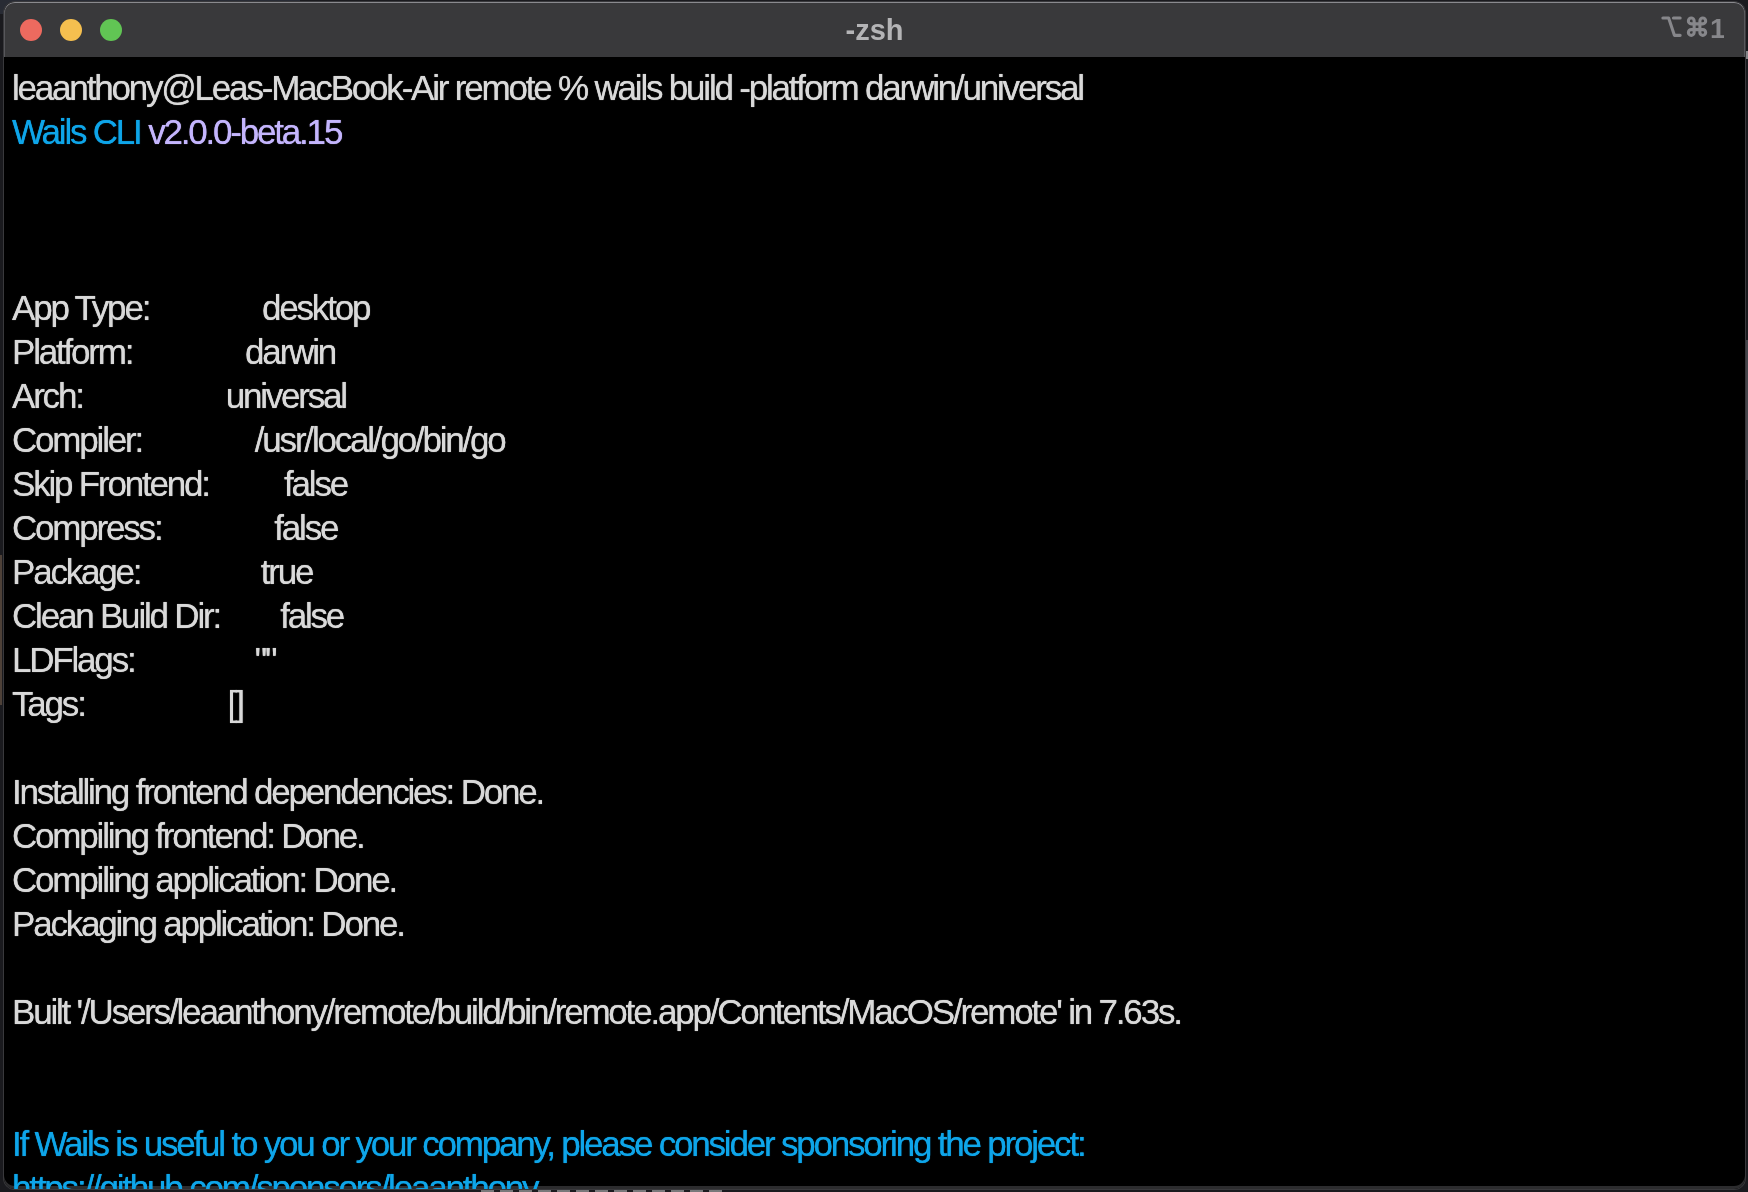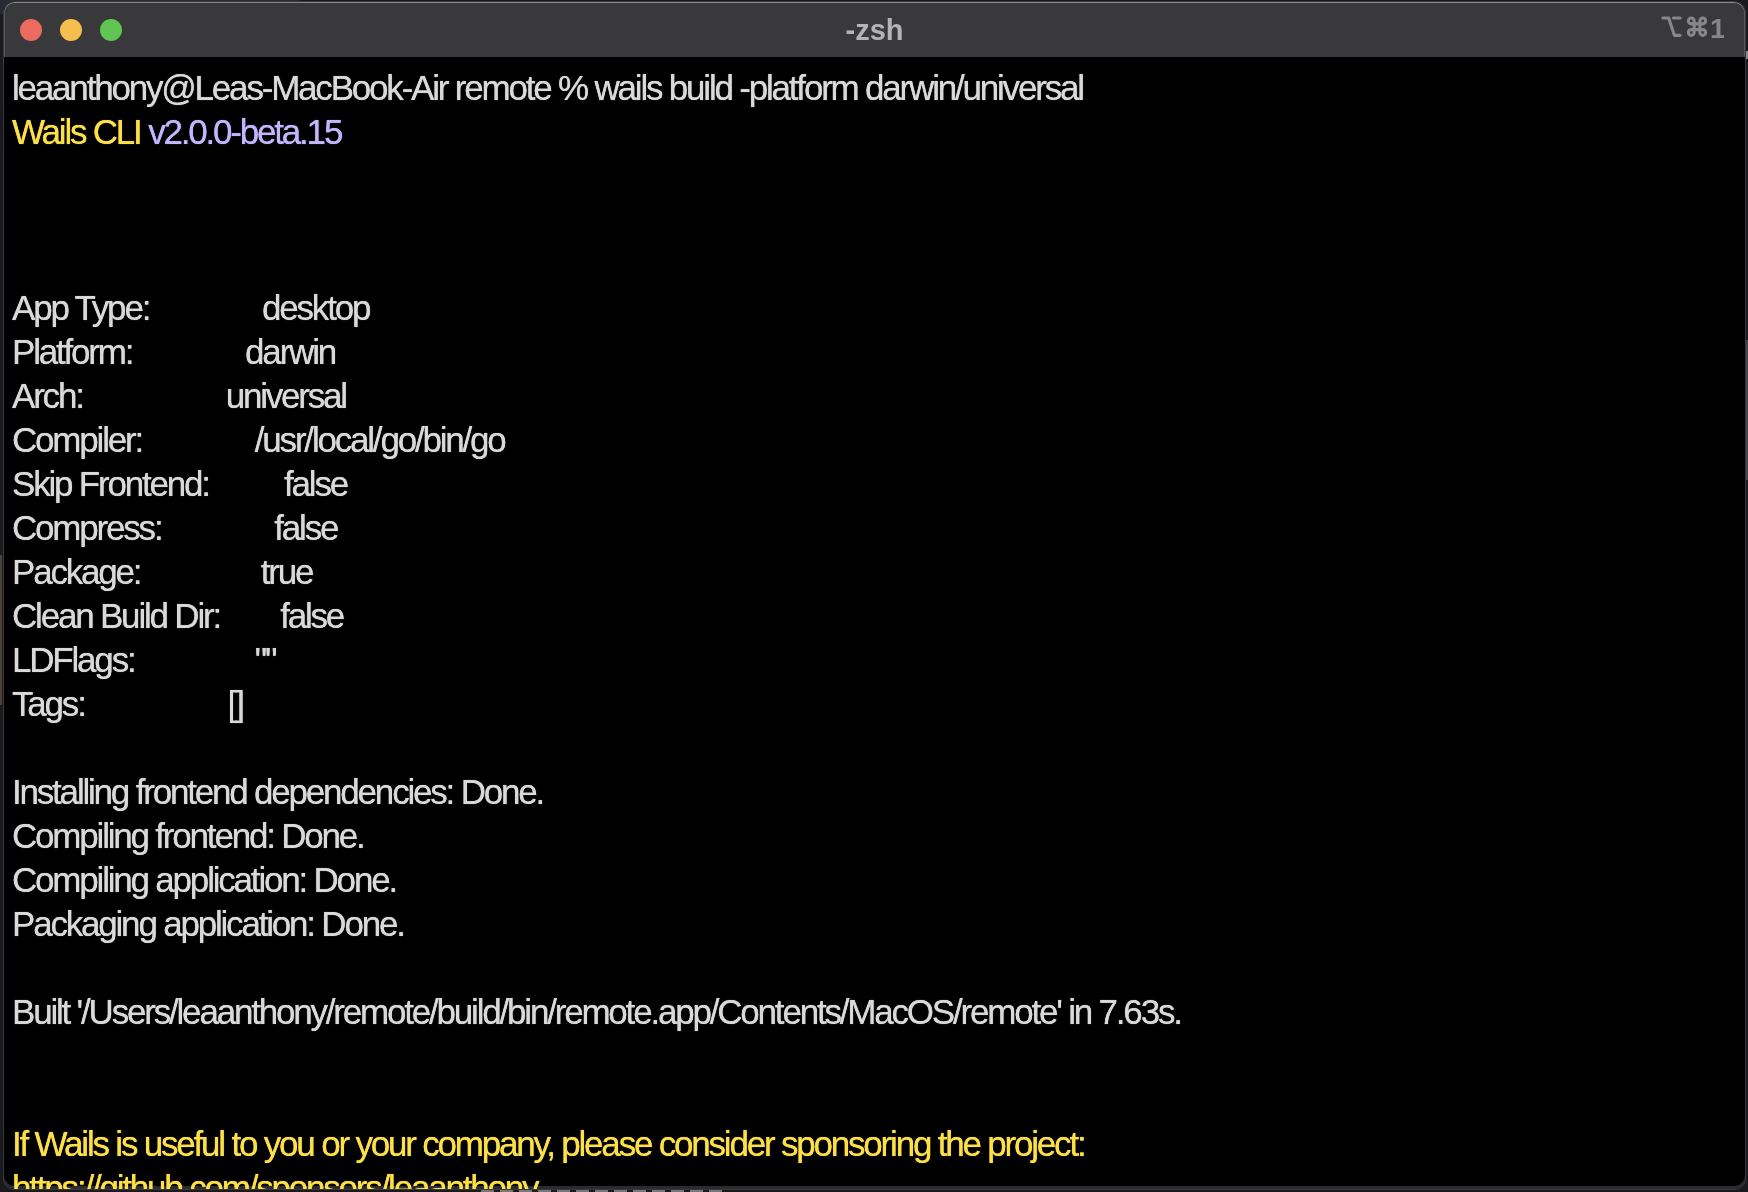--- a/index.html
+++ b/index.html
@@ -9,21 +9,21 @@
 #win{position:absolute;left:4px;top:2px;width:1741px;height:1187px;border-radius:11px;background:#000;box-shadow:0 0 0 1px #39393c,inset 0 -3px 0 #2c2c2e;overflow:hidden;}
 #tbar{position:absolute;left:0;top:0;width:100%;height:55px;background:#39393b;border-radius:11px 11px 0 0;box-shadow:inset 0 1px 0 #8a8a8e,inset 1px 0 0 #57575b,inset -1px 0 0 #57575b;}
 .lt{position:absolute;top:17px;width:22px;height:22px;border-radius:50%;}
 #lt1{left:16px;background:#ed6a5f;}
 #lt2{left:56px;background:#f5bf4f;}
 #lt3{left:96px;background:#61c554;}
 #ttl{transform:translateZ(0);position:absolute;left:0;top:0;width:100%;height:55px;line-height:57px;text-align:center;
 font-family:"Liberation Sans",sans-serif;font-weight:bold;font-size:29px;color:#b4b4b6;letter-spacing:0px;}
 #hk{position:absolute;right:21px;top:10px;height:30px;}
 #term{transform:translateZ(0);position:absolute;left:8px;top:63.5px;font-family:Liberation Sans, sans-serif;font-size:35px;letter-spacing:-2.2px;line-height:44px;white-space:pre;color:#d9d9d9;text-shadow:0 0 0.8px;}
-.y{color:#fde047;}
+.y{color:#0ea5e9;}
 .r{color:#c4b5fd;}
 #cur{display:inline-block;width:14px;height:34px;background:#cbcbcb;vertical-align:-8.8px;}
 #re1{position:absolute;left:1744px;top:51px;width:4px;height:8px;background:#9a9a9e;opacity:0.85;}
 #re2{position:absolute;left:1746px;top:340px;width:2px;height:140px;background:#46464c;}
 #le1{position:absolute;left:0px;top:555px;width:2px;height:150px;background:#4e4138;}
 #smudge{position:absolute;left:481px;top:1190px;width:241px;height:2px;background:repeating-linear-gradient(90deg,#c6c6c6 0 13px,#1c1c20 13px 19px);opacity:0.55;}
 </style>
 </head>
 <body>
 <div id="bgtl"></div>

